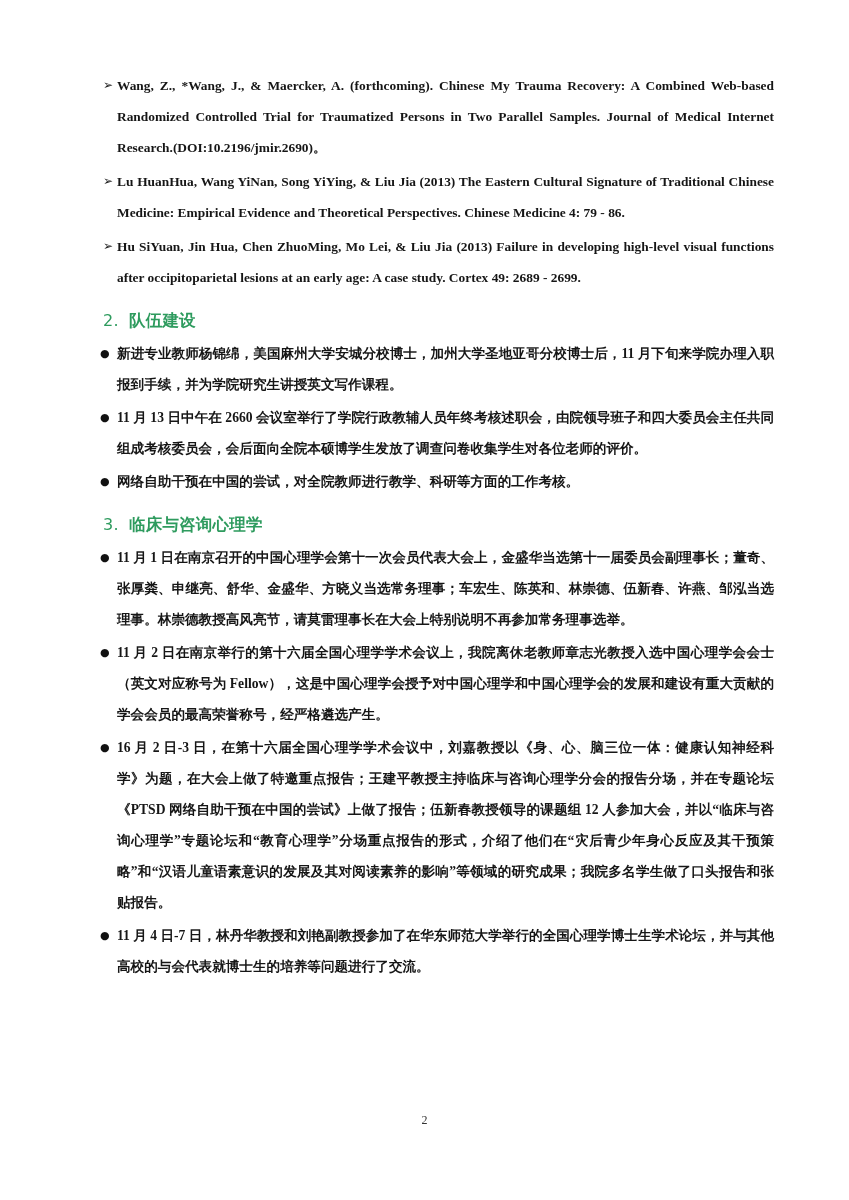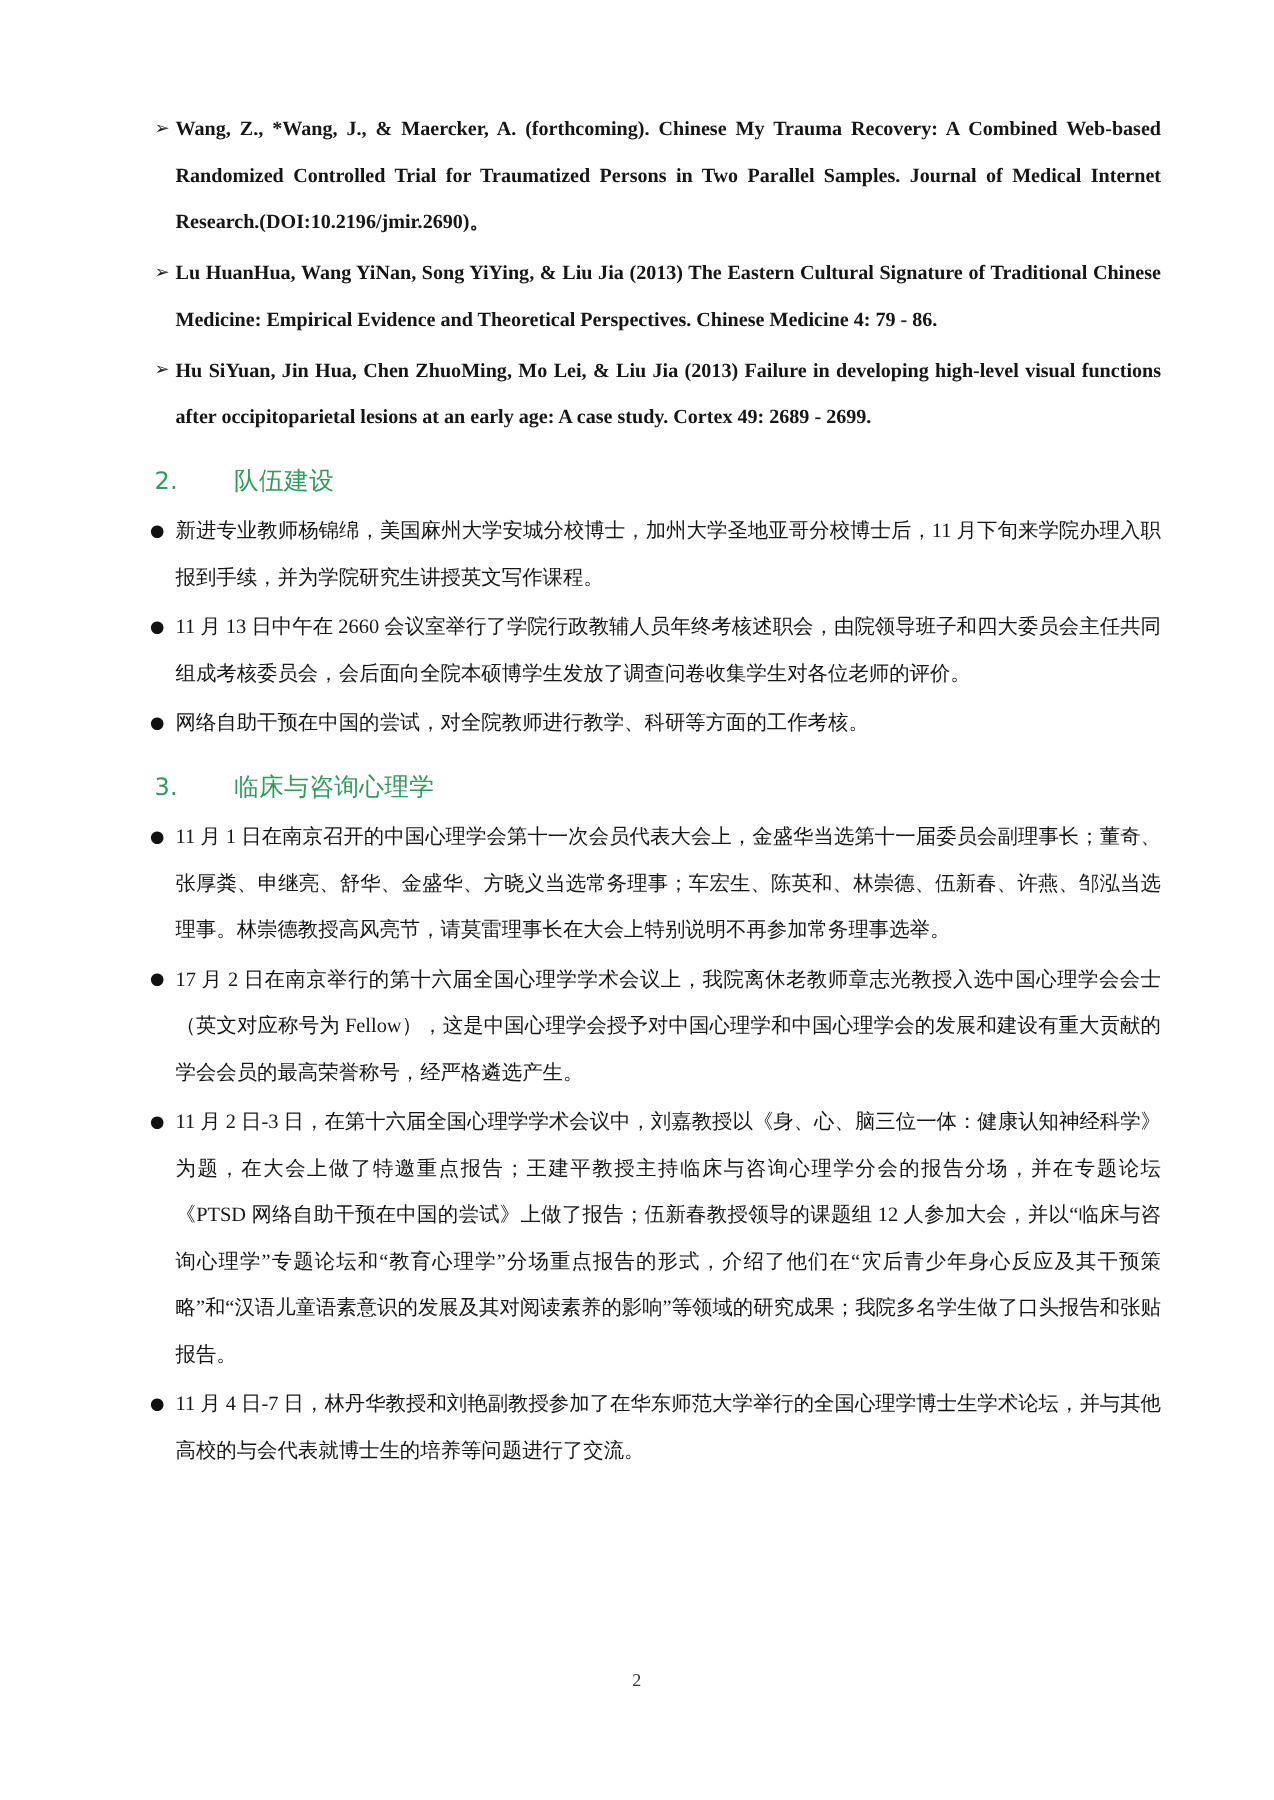--- a/index.html
+++ b/index.html
@@ -65,21 +65,21 @@
     font-size: 16.5px;
     font-weight: 700;
     letter-spacing: 0.2px;
   }
   .section-num {
     width: 26px;
     flex: 0 0 26px;
     font-weight: 400;
     font-size: 16px;
   }
-  .section-title { font-weight: 400; margin-left: 27px; }
+  .section-title { font-weight: 700; }
 
   
   .dot-list {
     list-style: none;
     margin: 0 0 4px 0;
     padding: 0;
   }
   .dot-item {
     position: relative;
     padding-left: 43px;
@@ -92,21 +92,21 @@
   }
   .dot-marker {
     position: absolute;
     left: 26px;
     top: 0;
     font-size: 11px;
     line-height: 31px;
     color: #111111;
     font-family: "DejaVu Sans", sans-serif;
   }
-  .dot-text { display: block; }
+  .dot-text { display: block; font-weight: bold; }
 
   
   .page-footer {
     position: absolute;
     left: 0;
     right: 0;
     top: 1113px;
     text-align: center;
     font-size: 12px;
     color: #333333;
@@ -157,25 +157,25 @@
       <span class="section-num">3.</span>
       <span class="section-title">临床与咨询心理学</span>
     </div>
     <ul class="dot-list">
       <li class="dot-item">
         <span class="dot-marker">●</span>
         <span class="dot-text">11 月 1 日在南京召开的中国心理学会第十一次会员代表大会上，金盛华当选第十一届委员会副理事长；董奇、张厚粪、申继亮、舒华、金盛华、方晓义当选常务理事；车宏生、陈英和、林崇德、伍新春、许燕、邹泓当选理事。林崇德教授高风亮节，请莫雷理事长在大会上特别说明不再参加常务理事选举。</span>
       </li>
       <li class="dot-item">
         <span class="dot-marker">●</span>
-        <span class="dot-text">17 月 2 日在南京举行的第十六届全国心理学学术会议上，我院离休老教师章志光教授入选中国心理学会会士（英文对应称号为 Fellow），这是中国心理学会授予对中国心理学和中国心理学会的发展和建设有重大贡献的学会会员的最高荣誉称号，经严格遴选产生。</span>
+        <span class="dot-text">11 月 2 日在南京举行的第十六届全国心理学学术会议上，我院离休老教师章志光教授入选中国心理学会会士（英文对应称号为 Fellow），这是中国心理学会授予对中国心理学和中国心理学会的发展和建设有重大贡献的学会会员的最高荣誉称号，经严格遴选产生。</span>
       </li>
       <li class="dot-item">
         <span class="dot-marker">●</span>
-        <span class="dot-text">11 月 2 日-3 日，在第十六届全国心理学学术会议中，刘嘉教授以《身、心、脑三位一体：健康认知神经科学》为题，在大会上做了特邀重点报告；王建平教授主持临床与咨询心理学分会的报告分场，并在专题论坛《PTSD 网络自助干预在中国的尝试》上做了报告；伍新春教授领导的课题组 12 人参加大会，并以“临床与咨询心理学”专题论坛和“教育心理学”分场重点报告的形式，介绍了他们在“灾后青少年身心反应及其干预策略”和“汉语儿童语素意识的发展及其对阅读素养的影响”等领域的研究成果；我院多名学生做了口头报告和张贴报告。</span>
+        <span class="dot-text">16 月 2 日-3 日，在第十六届全国心理学学术会议中，刘嘉教授以《身、心、脑三位一体：健康认知神经科学》为题，在大会上做了特邀重点报告；王建平教授主持临床与咨询心理学分会的报告分场，并在专题论坛《PTSD 网络自助干预在中国的尝试》上做了报告；伍新春教授领导的课题组 12 人参加大会，并以“临床与咨询心理学”专题论坛和“教育心理学”分场重点报告的形式，介绍了他们在“灾后青少年身心反应及其干预策略”和“汉语儿童语素意识的发展及其对阅读素养的影响”等领域的研究成果；我院多名学生做了口头报告和张贴报告。</span>
       </li>
       <li class="dot-item">
         <span class="dot-marker">●</span>
         <span class="dot-text">11 月 4 日-7 日，林丹华教授和刘艳副教授参加了在华东师范大学举行的全国心理学博士生学术论坛，并与其他高校的与会代表就博士生的培养等问题进行了交流。</span>
       </li>
     </ul>
 
   </div>
 
   <div class="page-footer">2</div>

